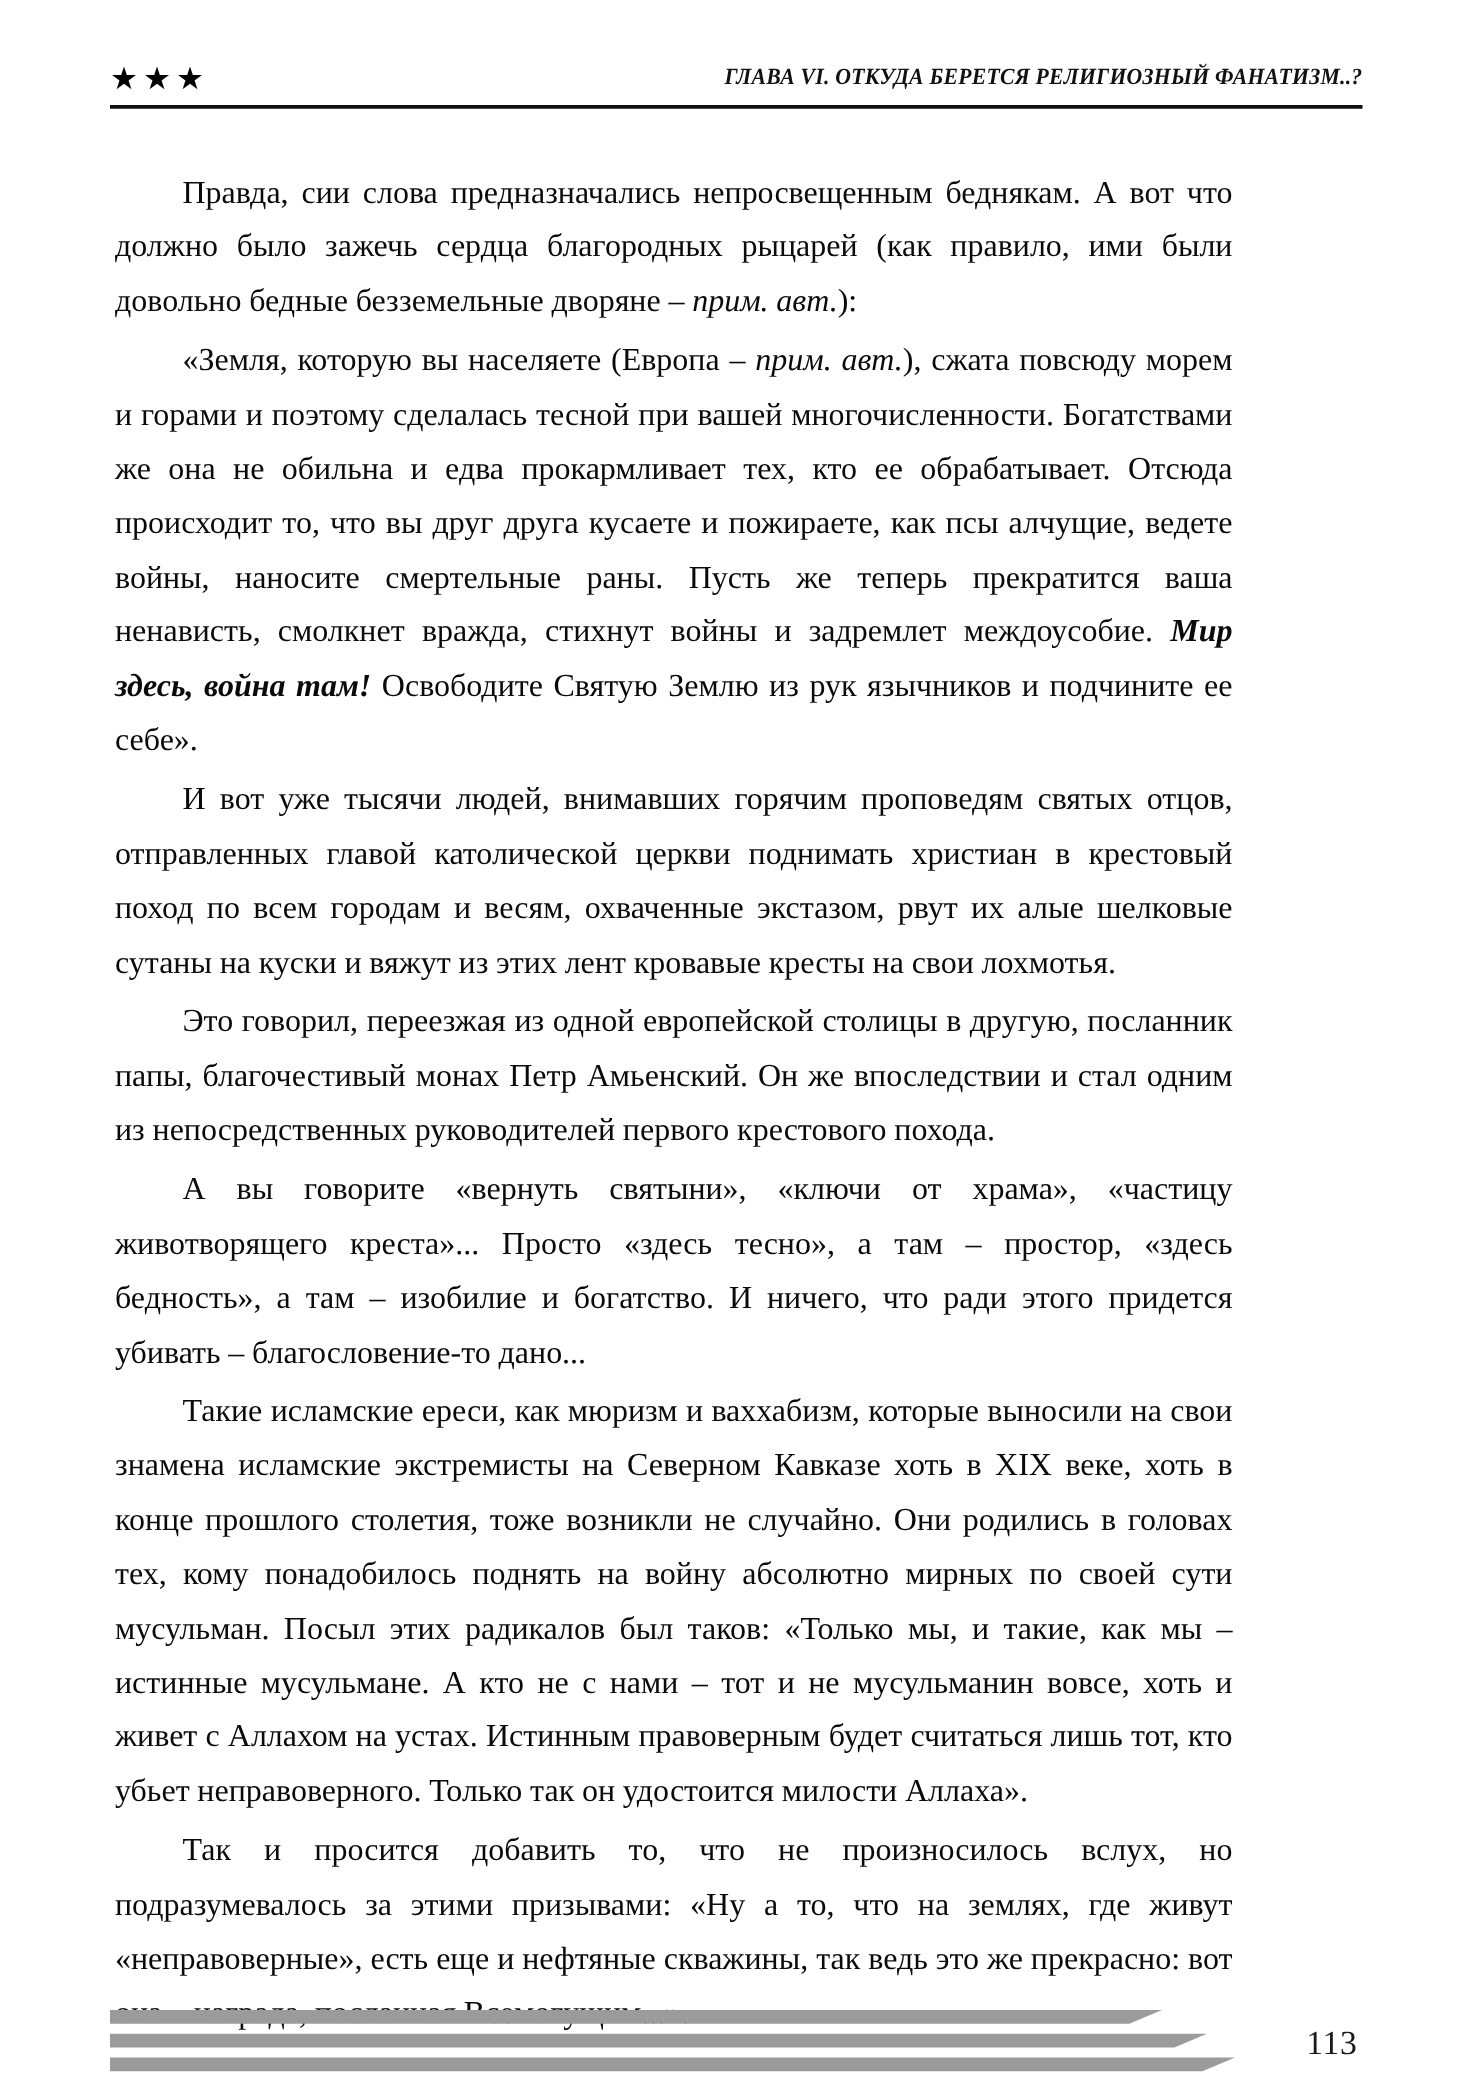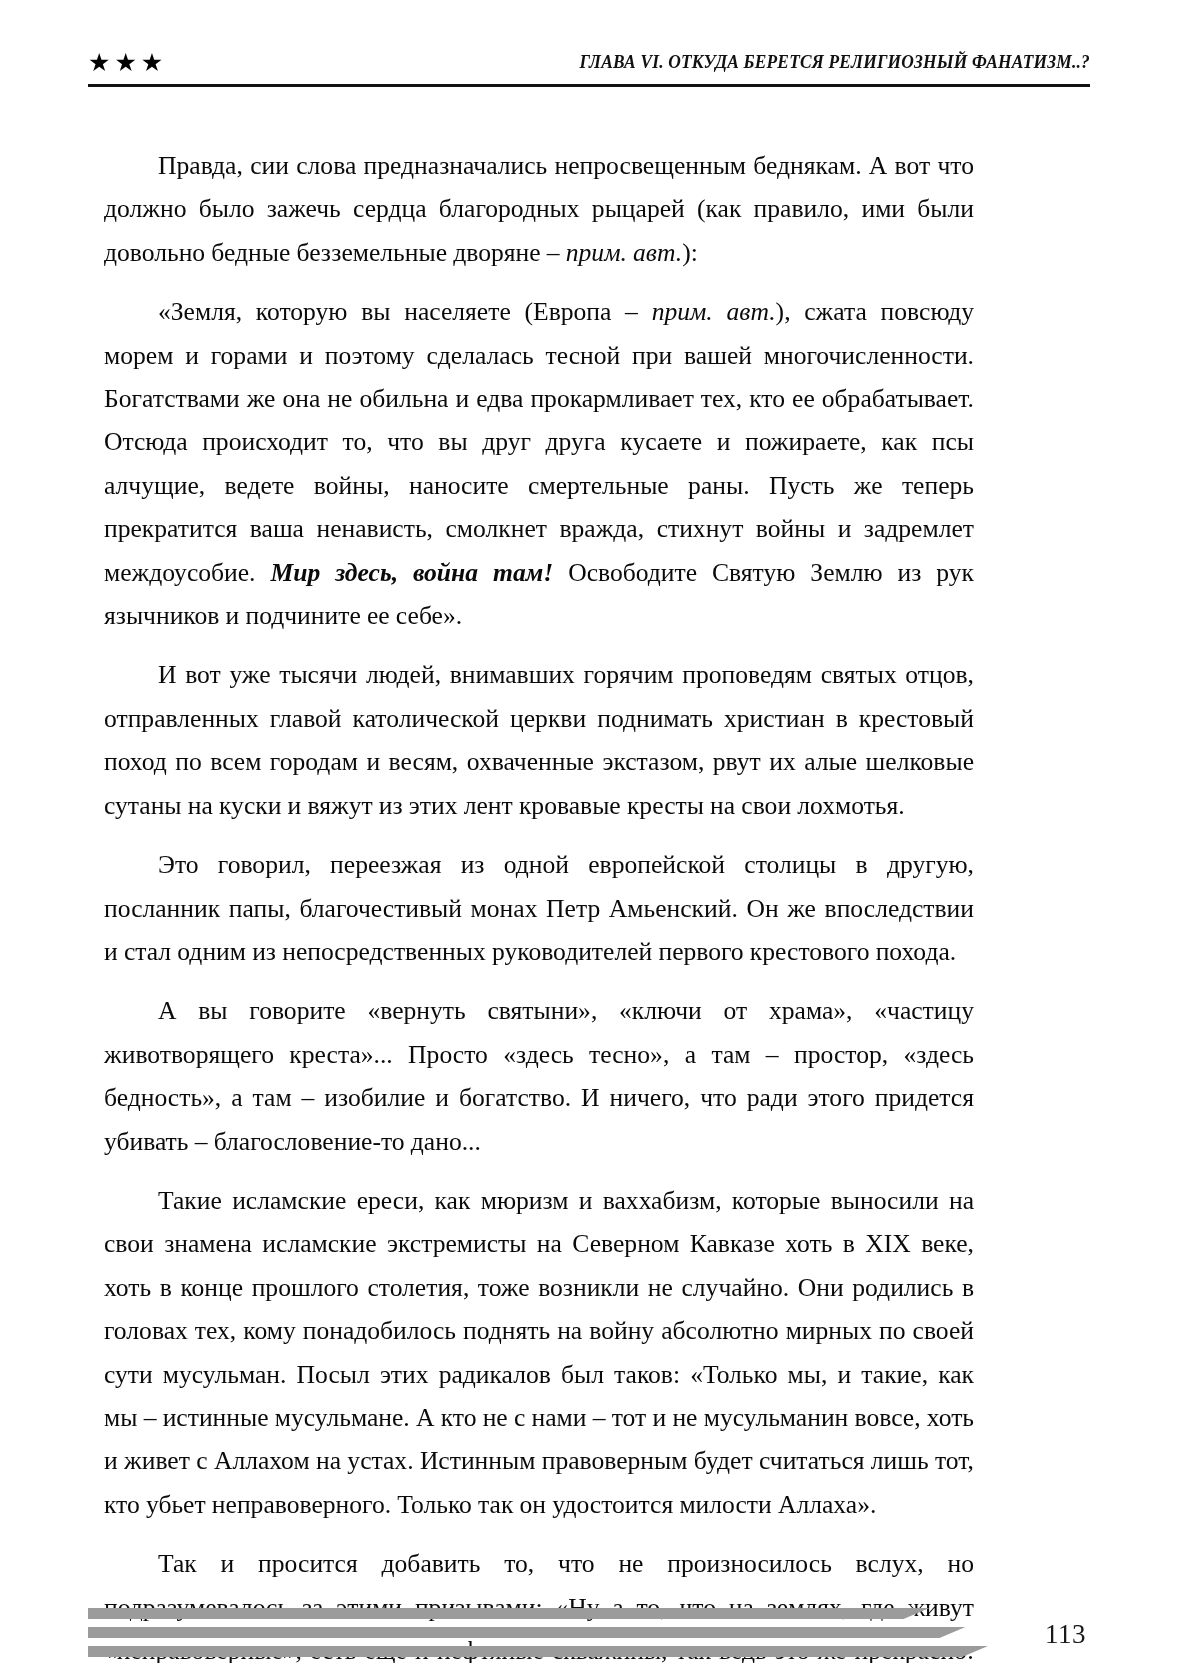--- a/index.html
+++ b/index.html
@@ -68,21 +68,21 @@
     top: 128px;
     width: 902px;
     font-size: 25.6px;
     line-height: 43.4px;
     text-align: justify;
     text-justify: inter-word;
     word-spacing: -0.2px;
     hyphens: manual;
   }
   .body-text p {
-    margin: 16px;
+    margin: 4px;
     text-indent: 54px;
   }
   .bi {
     font-weight: 700;
     font-style: italic;
   }
   .it {
     font-style: italic;
   }
 

